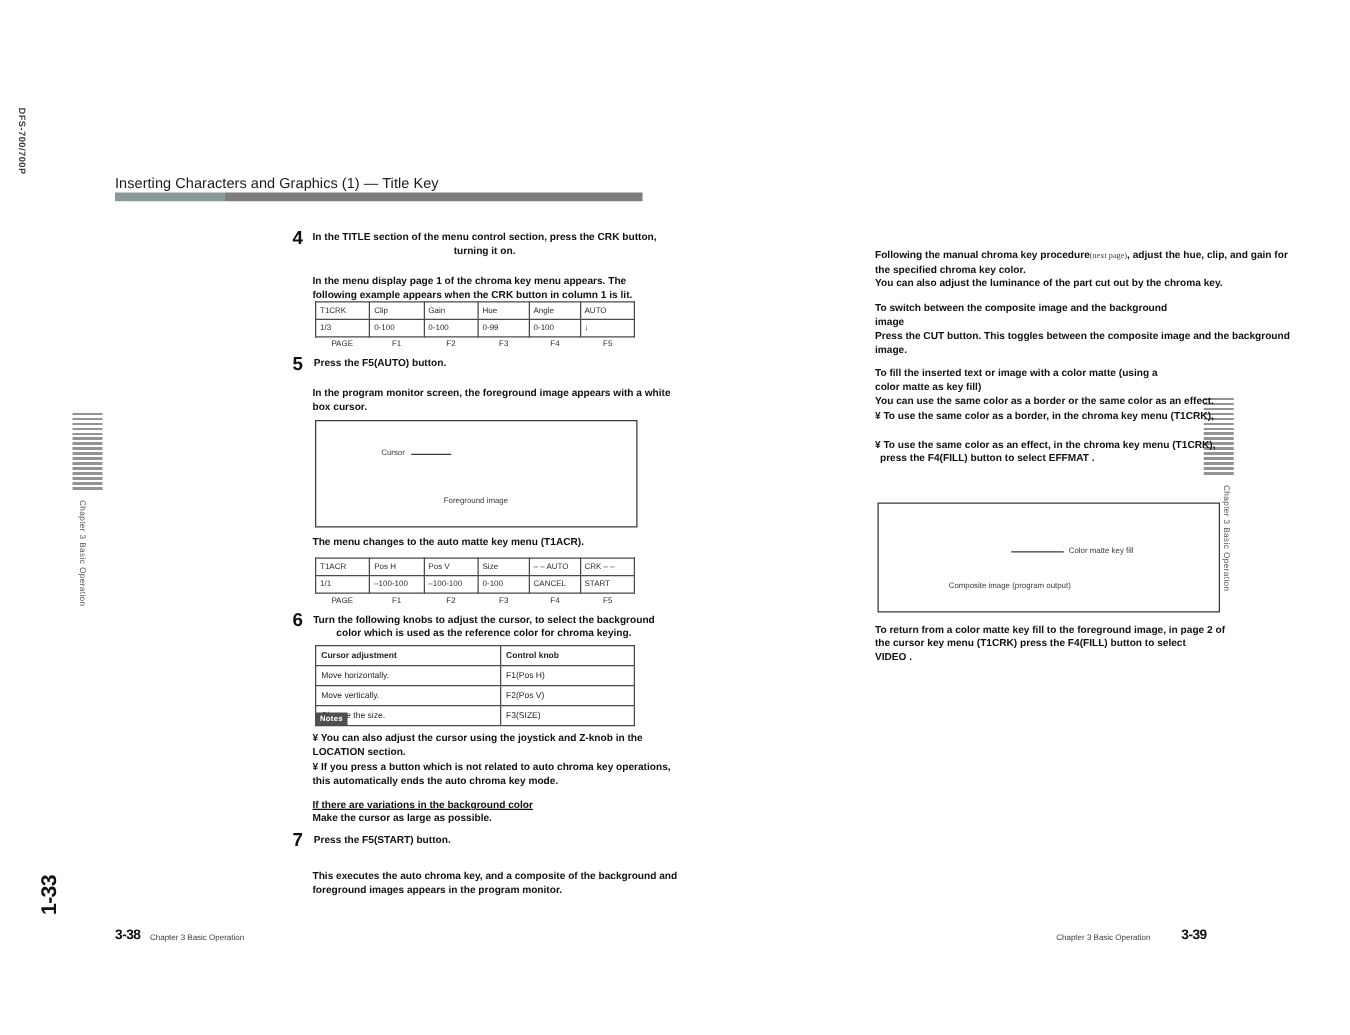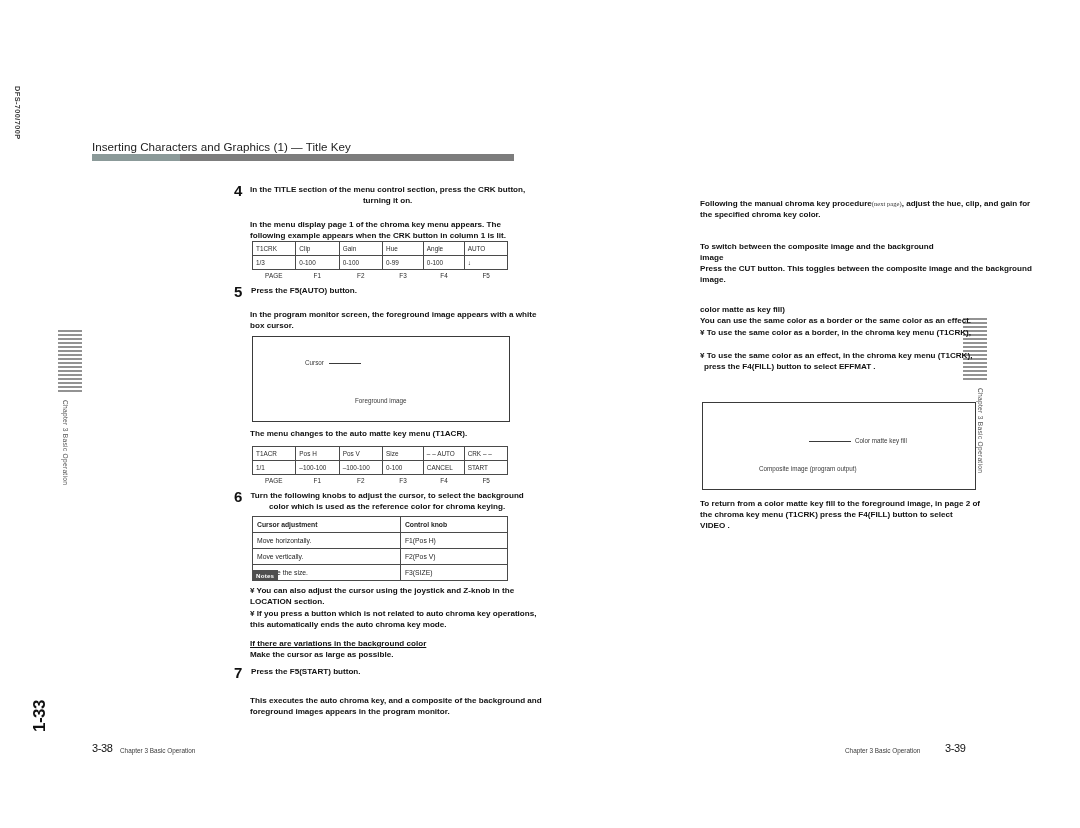--- a/index.html
+++ b/index.html
@@ -85,21 +85,21 @@
   .mlabel{position:absolute;font-size:6.3px;color:#3a3a3a;white-space:nowrap;}
   .leader{position:absolute;height:1px;background:#3a3a3a;}
 
   
   .notes-badge{
     position:absolute;background:#4f4f4f;color:#fff;
     font-size:6.2px;font-weight:bold;padding:1.5px 4px;letter-spacing:.2px;
   }
 
   
-  .folio{position:absolute;font-size:11px;font-weight:normal;color:#111;letter-spacing:-.4px;text-align:right;}
+  .folio{position:absolute;font-size:11px;font-weight:bold;color:#111;letter-spacing:-.4px;text-align:right;}
   .folio-txt{position:absolute;font-size:6.4px;color:#3a3a3a;}
 
   
   .refnote{position:absolute;font-family:"Liberation Serif",serif;
      font-size:7px;line-height:9.6px;color:#262626;}
   .inline-ref{font-family:"Liberation Serif",serif;font-weight:normal;
      font-size:6.6px;color:#3a3a3a;}
 </style>
 </head>
 <body>
@@ -252,39 +252,41 @@
 
     <div class="folio" style="left:92px;top:742px;">3-38</div>
     <div class="folio-txt" style="left:120px;top:747px;">Chapter 3  Basic Operation</div>
   </div>
 
   <div class="page right">
 
     <div class="blk b" style="left:160px;top:198px;width:340px;">
       <span>Following the manual chroma key procedure</span><span class="inline-ref">(next page)</span><span>, adjust the hue, clip, and gain for the specified chroma key color.</span>
     </div>
+    <div class="blk b" style="left:160px;top:221px;width:345px;">You can also adjust the luminance of the part cut out by the chroma key.</div>
 
     <div class="blk b" style="left:160px;top:241px;width:330px;">To switch between the composite image and the background</div>
     <div class="blk b" style="left:160px;top:252px;width:330px;">image</div>
     <div class="blk b" style="left:160px;top:263px;width:345px;">Press the CUT button. This toggles between the composite image and the background image.</div>
 
+    <div class="blk b" style="left:160px;top:293px;width:335px;">To fill the inserted text or image with a color matte (using a</div>
     <div class="blk b" style="left:160px;top:304px;width:335px;">color matte as key fill)</div>
     <div class="blk b" style="left:160px;top:315px;width:345px;">You can use the same color as a border or the same color as an effect.</div>
     <div class="blk b" style="left:160px;top:327px;width:345px;">¥ To use the same color as a border, in the chroma key menu (T1CRK),</div>
     <div class="blk b" style="left:160px;top:350px;width:345px;">¥ To use the same color as an effect, in the chroma key menu (T1CRK),</div>
     <div class="blk b" style="left:164px;top:361px;width:340px;">press the F4(FILL) button to select  EFFMAT .</div>
 
 
     <div class="monitor" style="left:162px;top:402px;width:272px;height:86px;">
       <div class="leader" style="left:106px;top:38px;width:42px;"></div>
       <div class="mlabel" style="left:152px;top:34px;">Color matte key fill</div>
       <div class="mlabel" style="left:56px;top:62px;">Composite image (program output)</div>
     </div>
 
     <div class="blk b" style="left:160px;top:498px;width:350px;">To return from a color matte key fill to the foreground image, in page 2 of</div>
-    <div class="blk b" style="left:160px;top:509px;width:350px;">the chroma key menu (T1CRK) press the F4(FILL) button to select</div>
+    <div class="blk b" style="left:160px;top:509px;width:350px;">the cursor key menu (T1CRK) press the F4(FILL) button to select</div>
     <div class="blk b" style="left:160px;top:520px;width:350px;"> VIDEO .</div>
 
     <div class="folio-txt" style="left:305px;top:747px;">Chapter 3  Basic Operation</div>
     <div class="folio" style="left:405px;top:742px;">3-39</div>
   </div>
 
 </div>
 
 </body></html>

